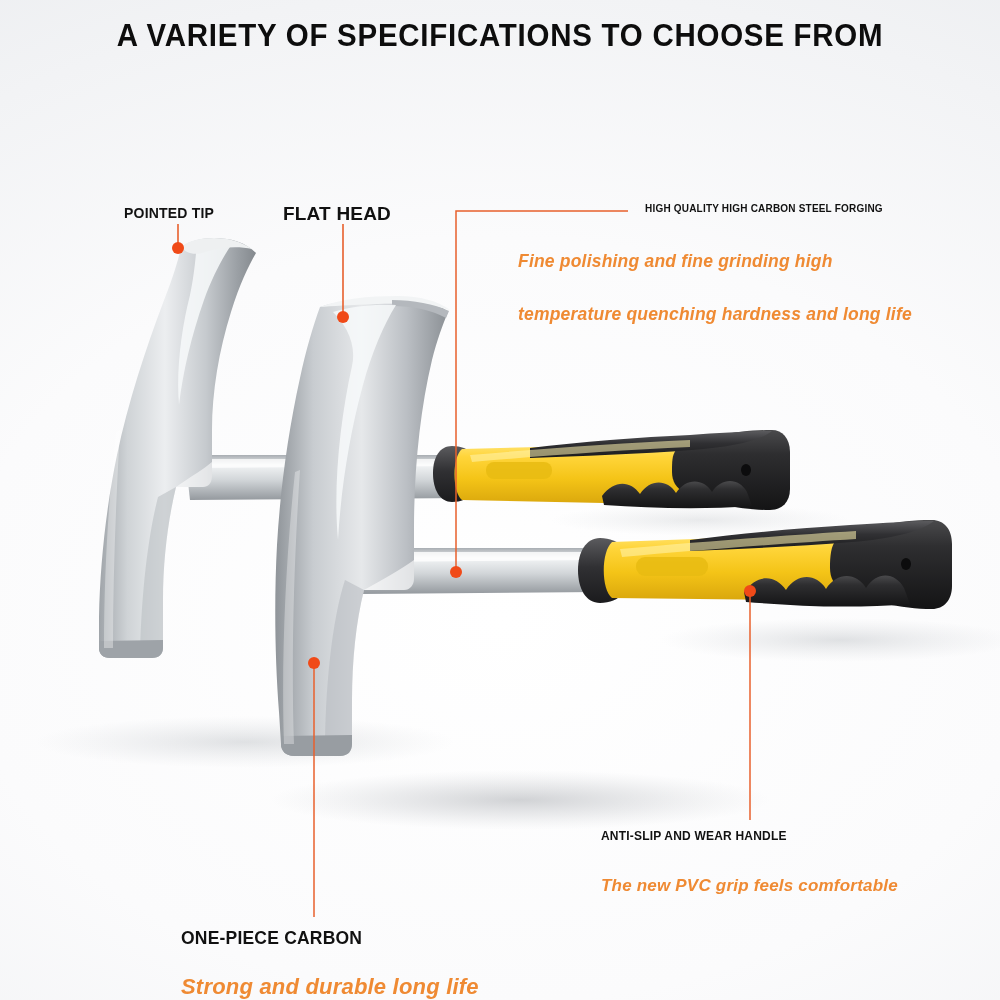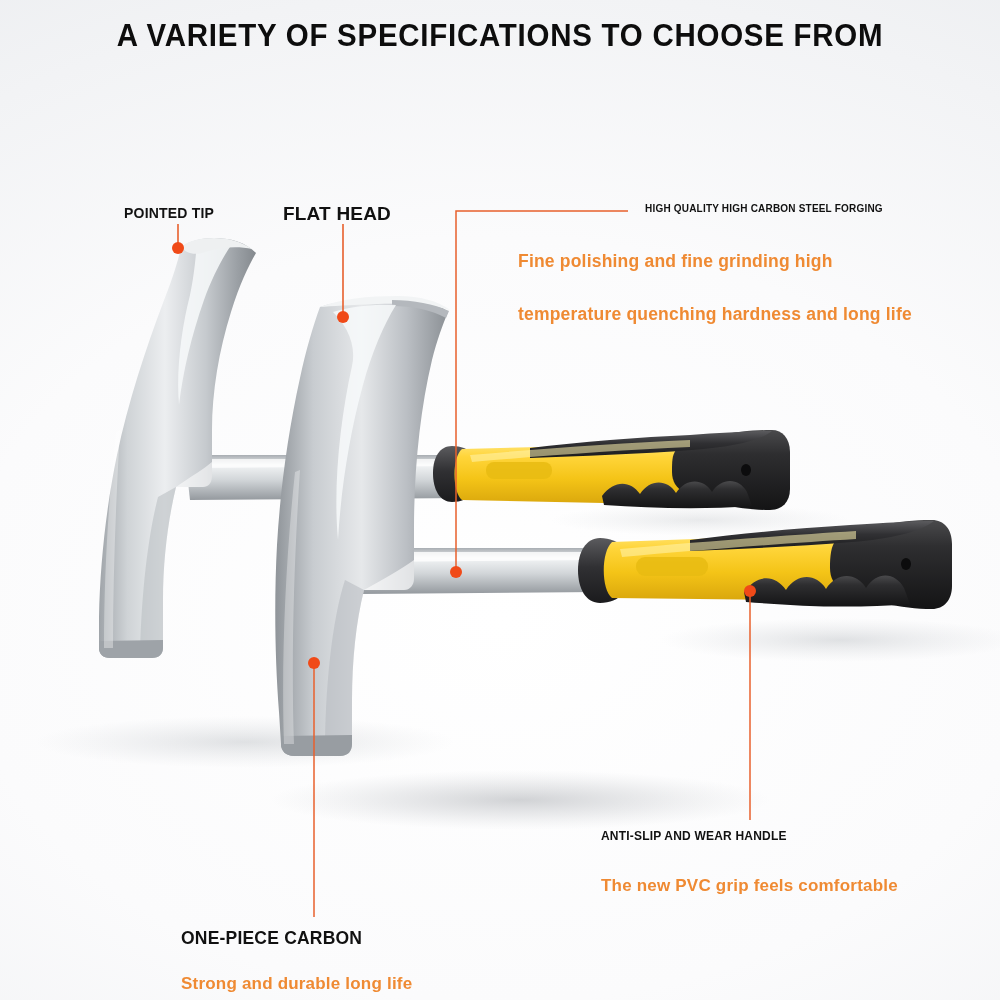--- a/index.html
+++ b/index.html
@@ -40,30 +40,31 @@
   }
   .lbl-black{
     font-weight:bold;
     color:#111111;
     letter-spacing:0.2px;
   }
   .lbl-orange{
     font-weight:bold;
     color:#ef8a33;
     letter-spacing:0.2px;
+    font-style:italic;
   }
   #lbl-pointed{left:124px;top:205px;font-size:14px;}
   #lbl-flat{left:283px;top:203px;font-size:19px;}
   #lbl-steel{left:637px;top:203px;font-size:10px;margin-left:8px;}
   #lbl-steel-sub1{left:518px;top:251px;font-size:17.5px;}
   #lbl-steel-sub2{left:518px;top:304px;font-size:17.5px;}
   #lbl-handle{left:601px;top:830px;font-size:12px;}
   #lbl-handle-sub{left:601px;top:876px;font-size:17px;}
   #lbl-forging{left:181px;top:928px;font-size:17.5px;}
-  #lbl-forging-sub{left:181px;top:974px;font-size:17px;}
+  #lbl-forging-sub{left:181px;top:974px;font-size:22px;}
 </style>
 </head>
 <body>
 
 <div id="stage">
 
   <div id="title">A VARIETY OF SPECIFICATIONS TO CHOOSE FROM</div>
 
   <svg id="art" viewBox="0 0 1000 1000">
     <defs>

